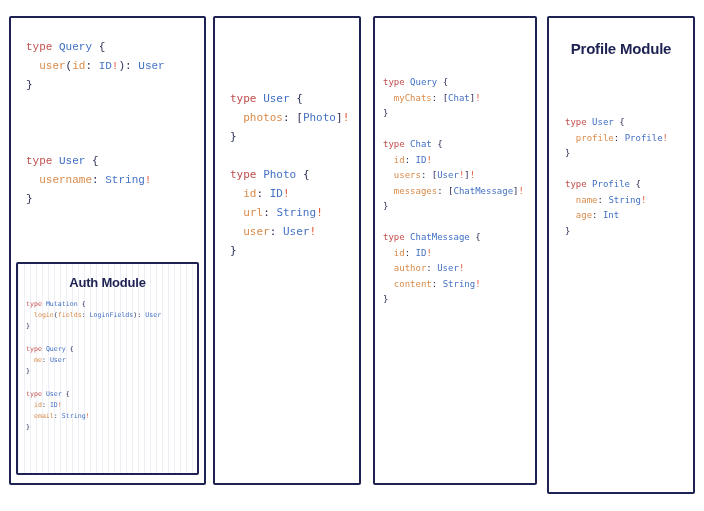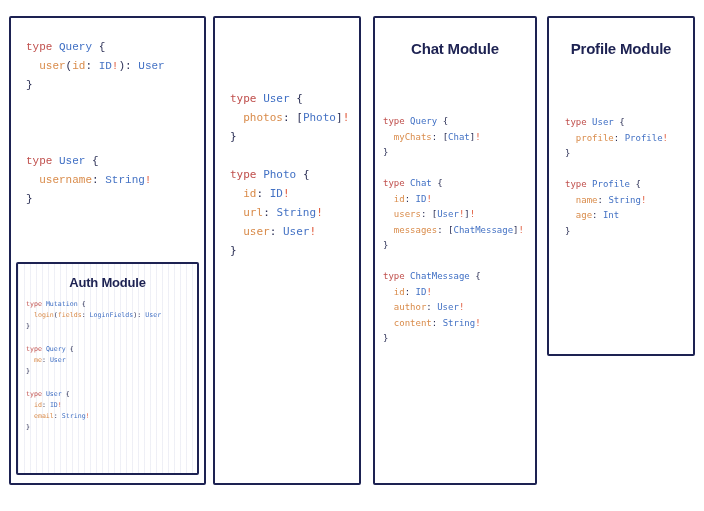--- a/index.html
+++ b/index.html
@@ -128,21 +128,21 @@
   }
   #code-chat {
     font-size: 9px;
     line-height: 15.5px;
     margin: 57px 0 0 8px;
   }
 
   
   #panel-profile {
     left: 547px; top: 16px;
-    width: 148px; height: 340px;
+    width: 148px; height: 478px;
   }
   #panel-profile > .panel-title {
     font-size: 15px;
     margin-top: 22px;
   }
   #code-profile {
     font-size: 9px;
     line-height: 15.5px;
     margin: 58px 0 0 16px;
   }
@@ -188,21 +188,20 @@
 <span class="b">}</span>
 
 <span class="k">type</span> <span class="tn">Photo</span> <span class="b">{</span>
   <span class="f">id</span><span class="b">:</span> <span class="ty">ID</span><span class="x">!</span>
   <span class="f">url</span><span class="b">:</span> <span class="ty">String</span><span class="x">!</span>
   <span class="f">user</span><span class="b">:</span> <span class="ty">User</span><span class="x">!</span>
 <span class="b">}</span></div>
   </div>
 
   <div class="panel" id="panel-chat">
-    <div class="panel-title">Chat Module</div>
     <div class="code" id="code-chat"><span class="k">type</span> <span class="tn">Query</span> <span class="b">{</span>
   <span class="f">myChats</span><span class="b">:</span> <span class="b">[</span><span class="ty">Chat</span><span class="b">]</span><span class="x">!</span>
 <span class="b">}</span>
 
 <span class="k">type</span> <span class="tn">Chat</span> <span class="b">{</span>
   <span class="f">id</span><span class="b">:</span> <span class="ty">ID</span><span class="x">!</span>
   <span class="f">users</span><span class="b">:</span> <span class="b">[</span><span class="ty">User</span><span class="x">!</span><span class="b">]</span><span class="x">!</span>
   <span class="f">messages</span><span class="b">:</span> <span class="b">[</span><span class="ty">ChatMessage</span><span class="b">]</span><span class="x">!</span>
 <span class="b">}</span>
 

